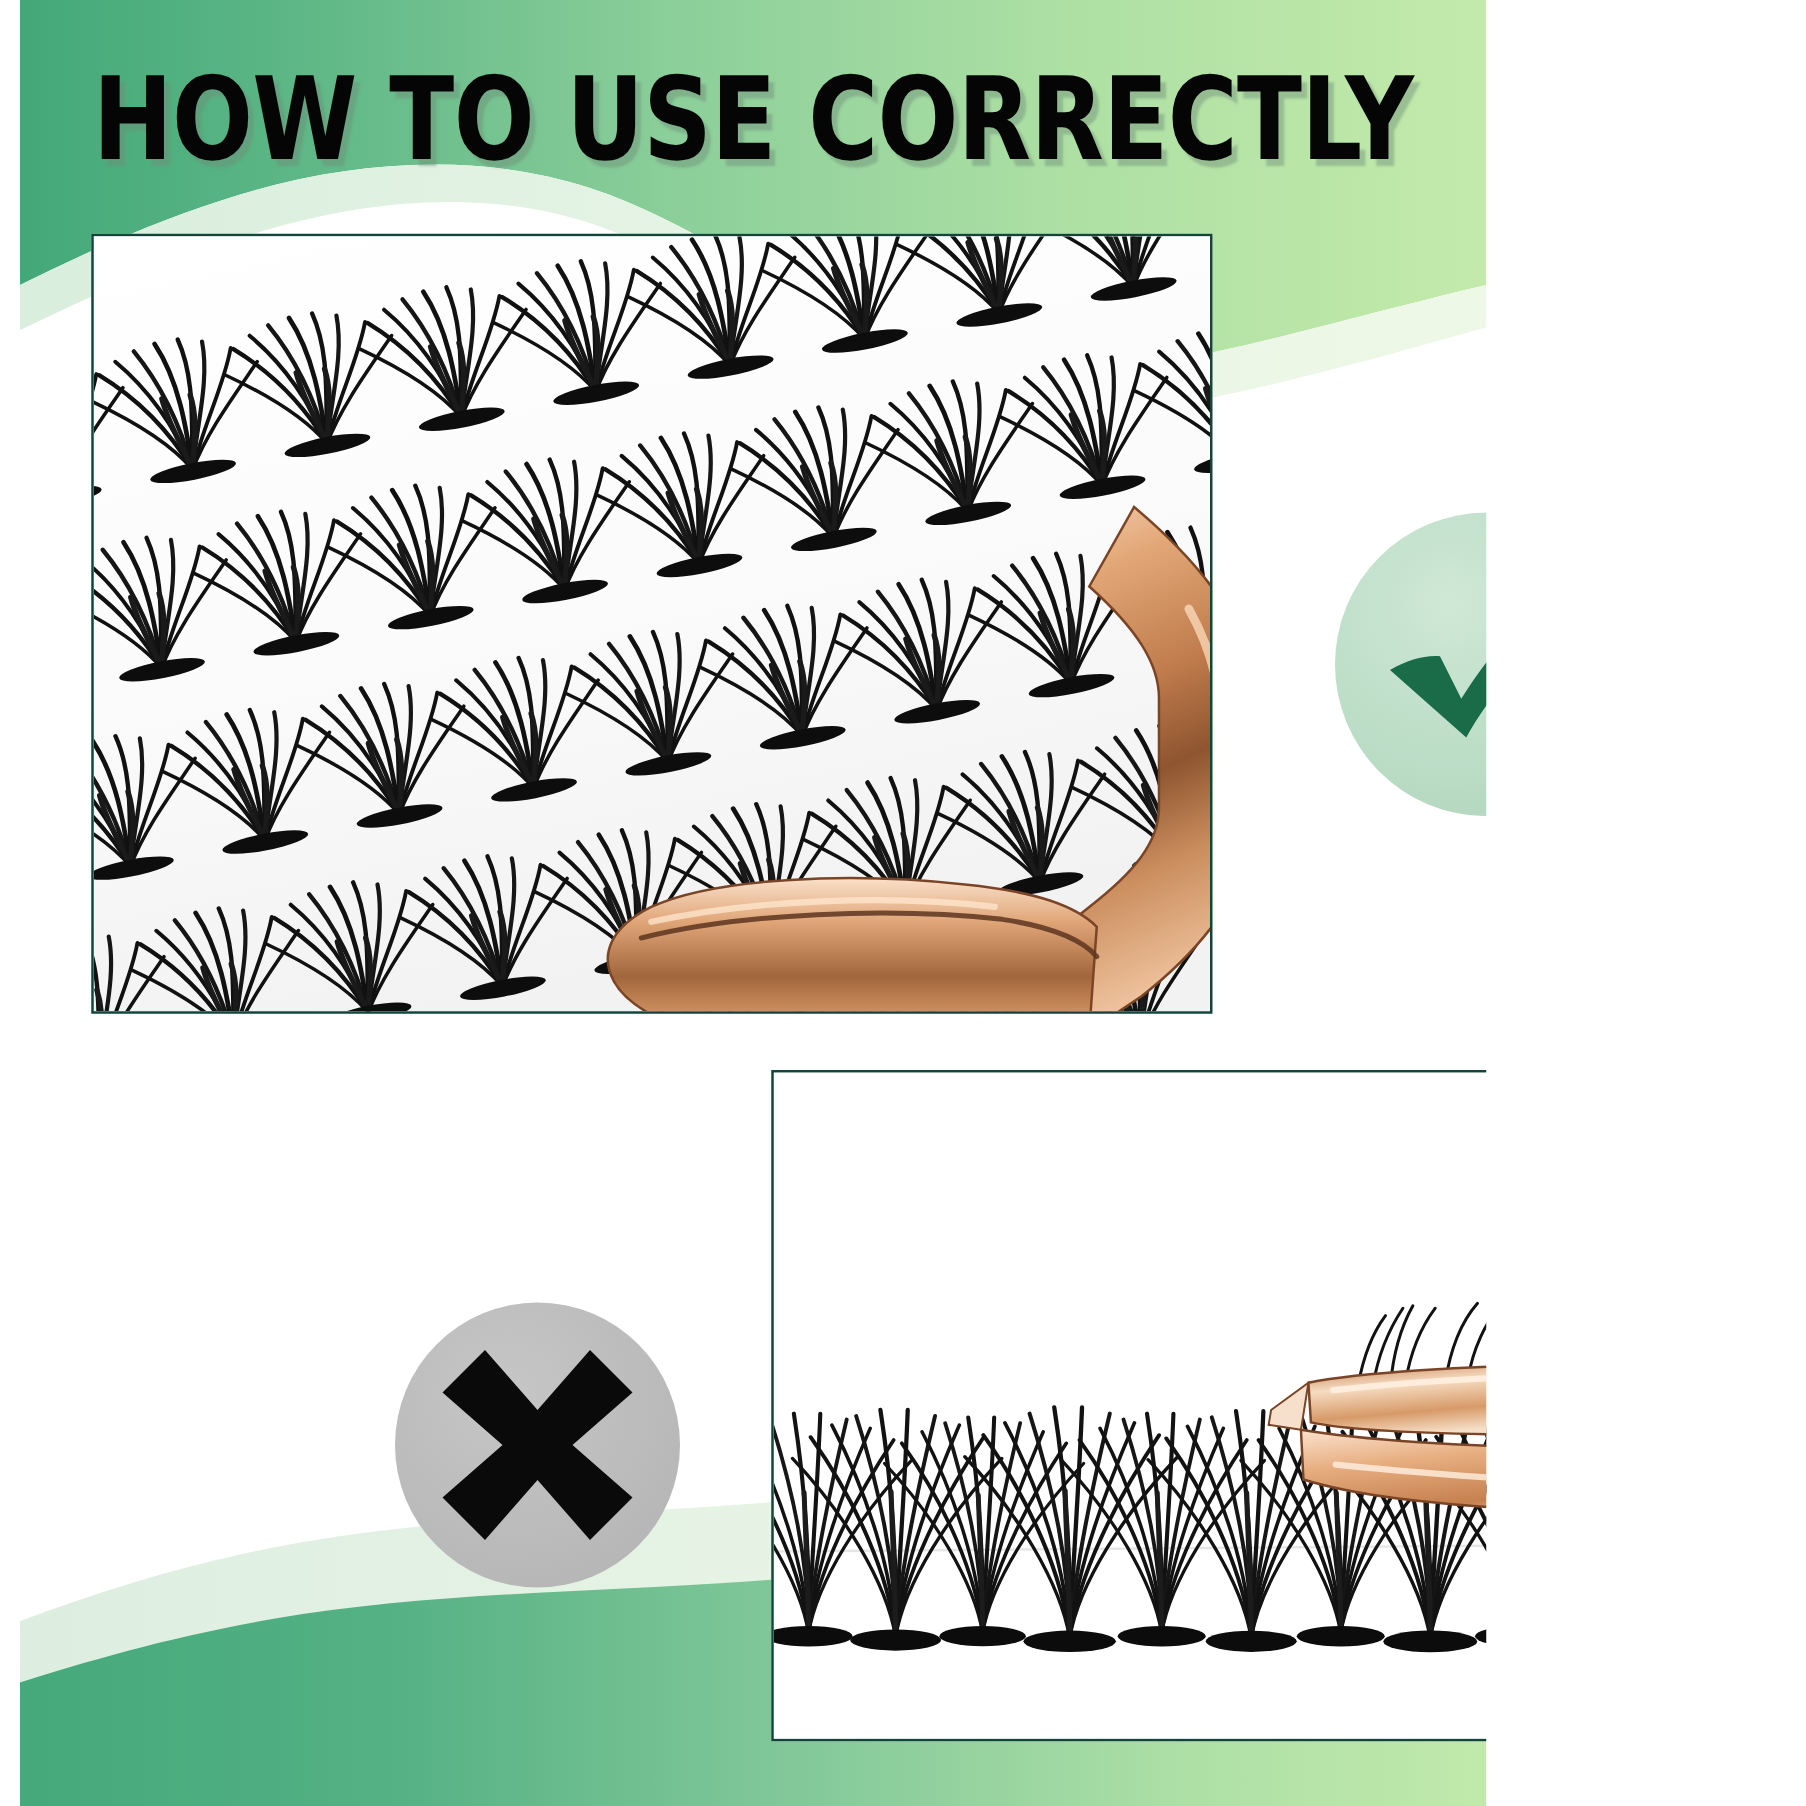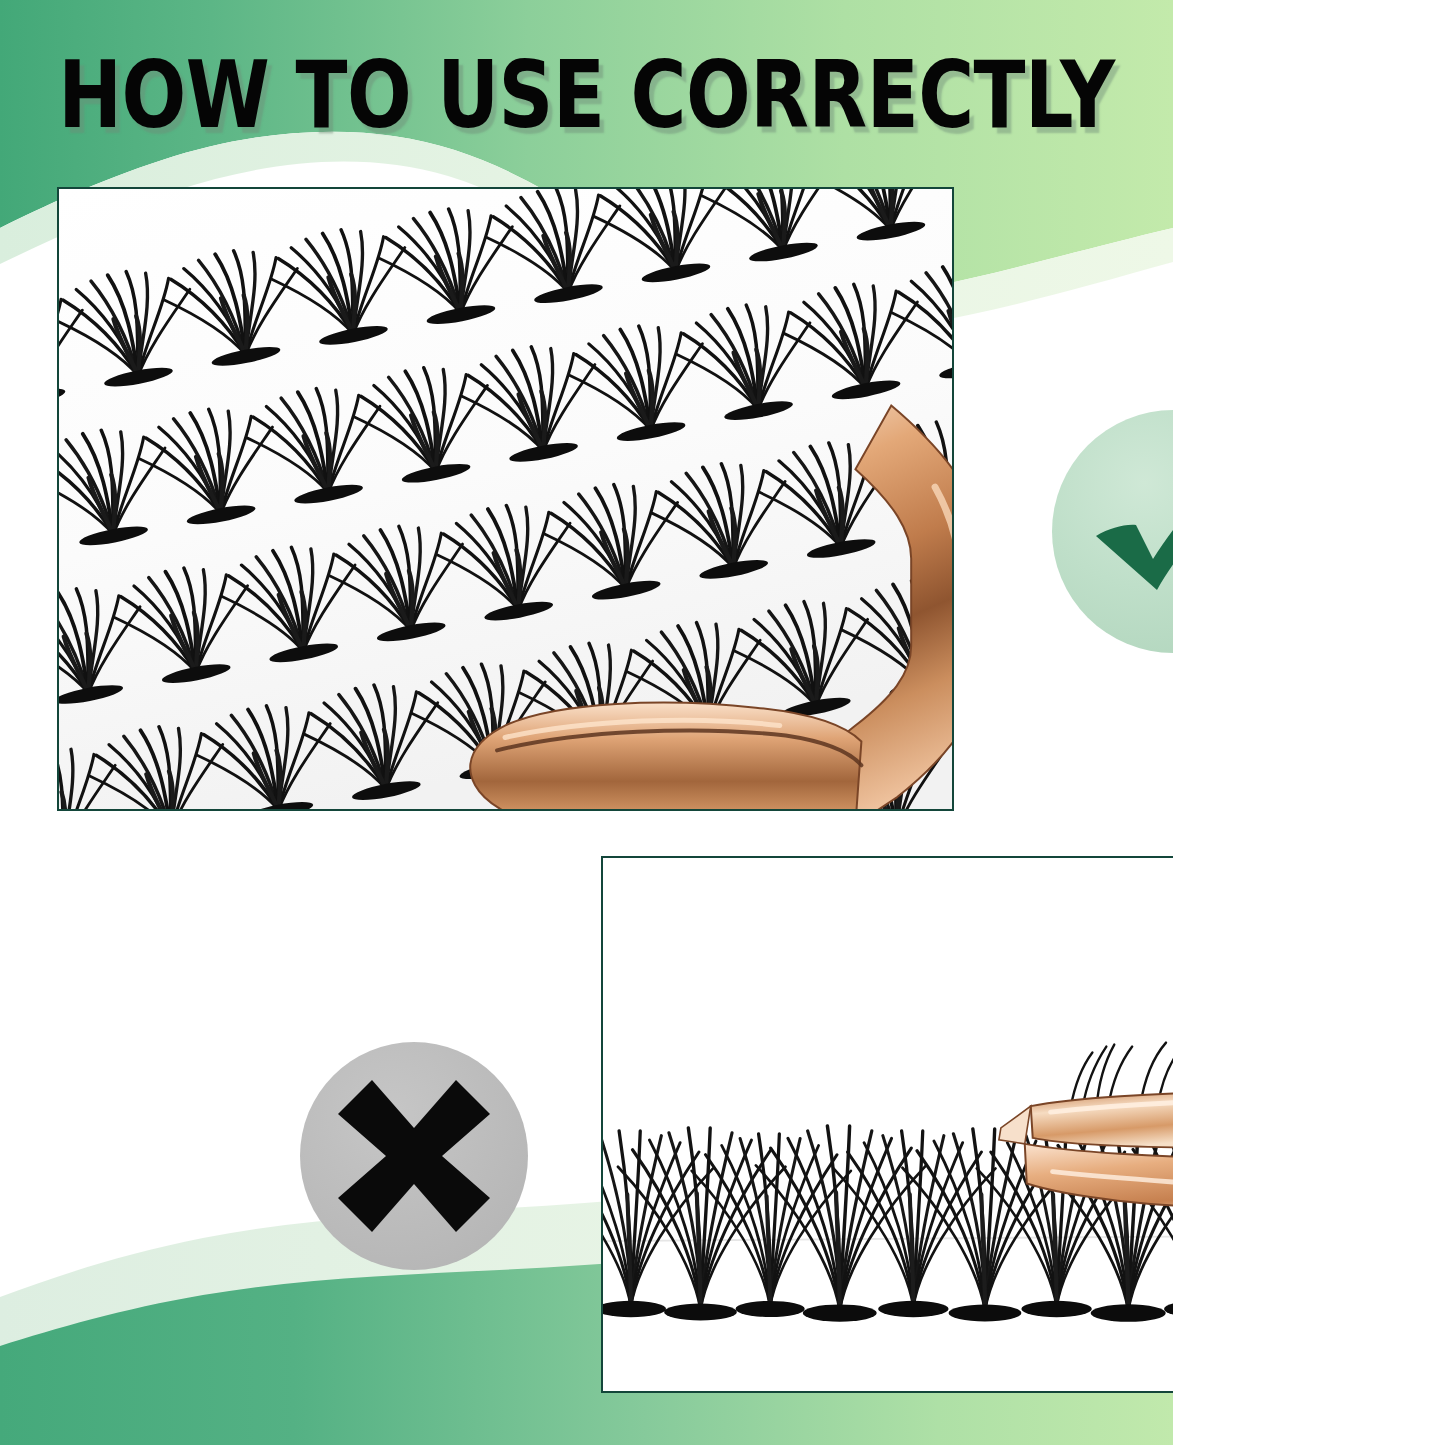--- a/index.html
+++ b/index.html
@@ -9,20 +9,21 @@
   }
   body {
     font-family: "Liberation Sans", sans-serif;
   }
   #poster {
     position: relative;
     width: 1173px;
     height: 1445px;
     overflow: hidden;
     background: #ffffff;
+    margin-left: 16px;
   }
   .layer {
     position: absolute;
     inset: 0;
     width: 100%;
     height: 100%;
   }
   #bg-svg { z-index: 1; }
 
   

